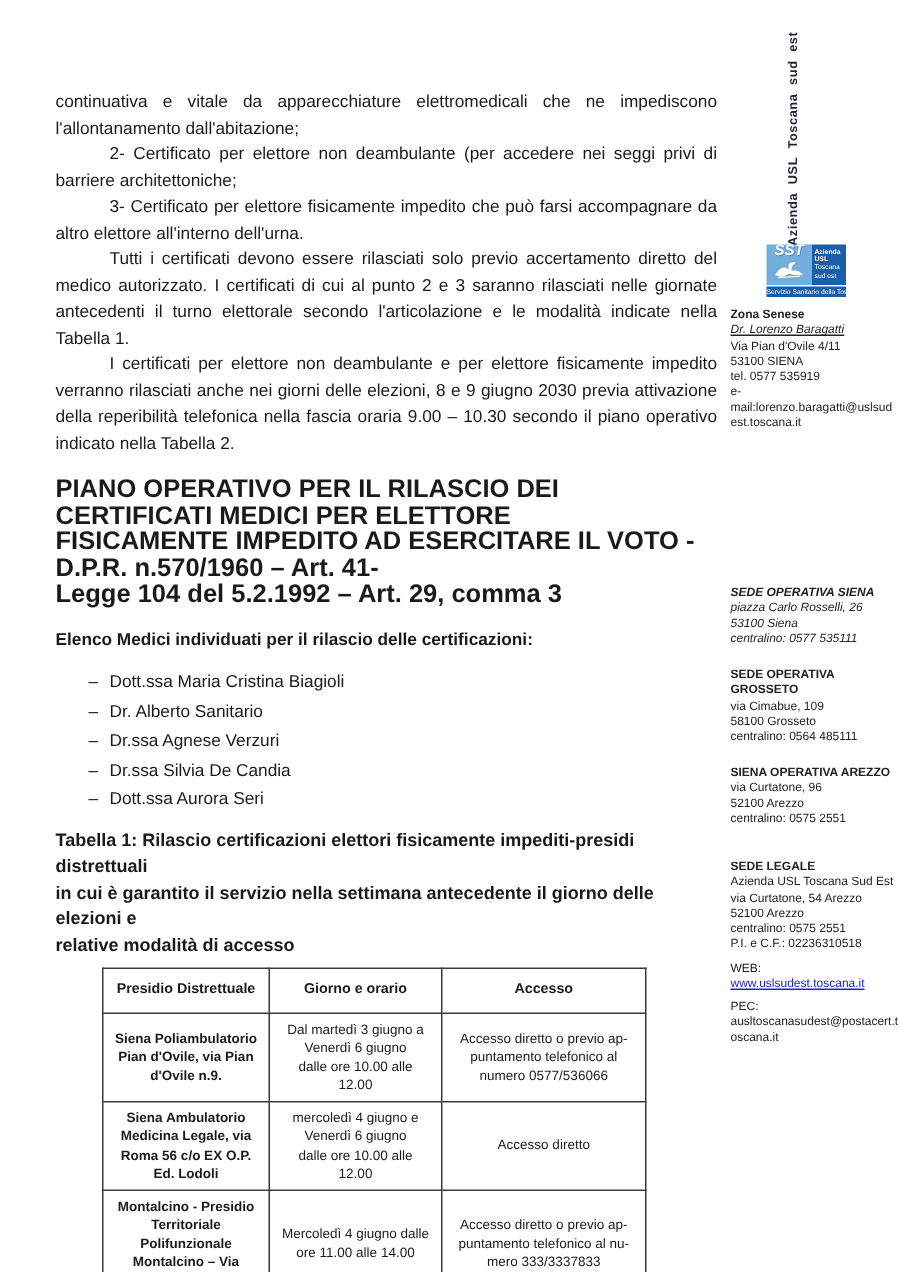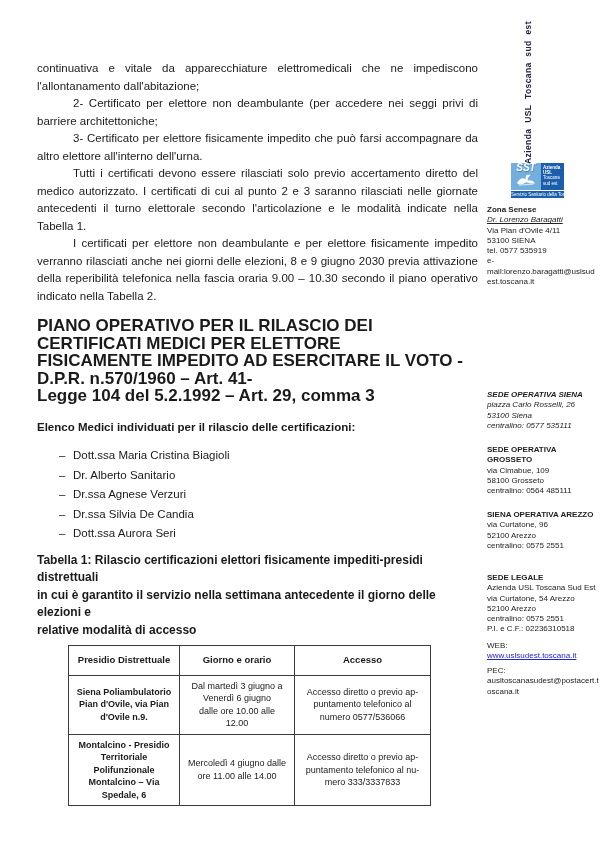--- a/index.html
+++ b/index.html
@@ -119,20 +119,28 @@
           <td class="c-presidio">Siena Poliambulatorio Pian d'Ovile, via Pian d'Ovile n.9.</td>
           <td class="c-giorno">Dal martedì 3 giugno a
 Venerdì 6 giugno
 dalle ore 10.00 alle
 12.00</td>
           <td class="c-accesso">Accesso diretto o previo ap-
 puntamento telefonico al
 numero 0577/536066</td>
         </tr>
         <tr>
+          <td class="c-presidio">Siena Ambulatorio Medicina Legale, via Roma 56 c/o EX O.P. Ed. Lodoli</td>
+          <td class="c-giorno">mercoledì 4 giugno e
+Venerdì 6 giugno
+dalle ore 10.00 alle
+12.00</td>
+          <td class="c-accesso">Accesso diretto</td>
+        </tr>
+        <tr>
           <td class="c-presidio">Montalcino - Presidio Territoriale Polifunzionale Montalcino – Via Spedale, 6</td>
           <td class="c-giorno">Mercoledì 4 giugno dalle
 ore 11.00 alle 14.00</td>
           <td class="c-accesso">Accesso diretto o previo ap-
 puntamento telefonico al nu-
 mero 333/3337833</td>
         </tr>
       </tbody>
     </table>
   </div>

